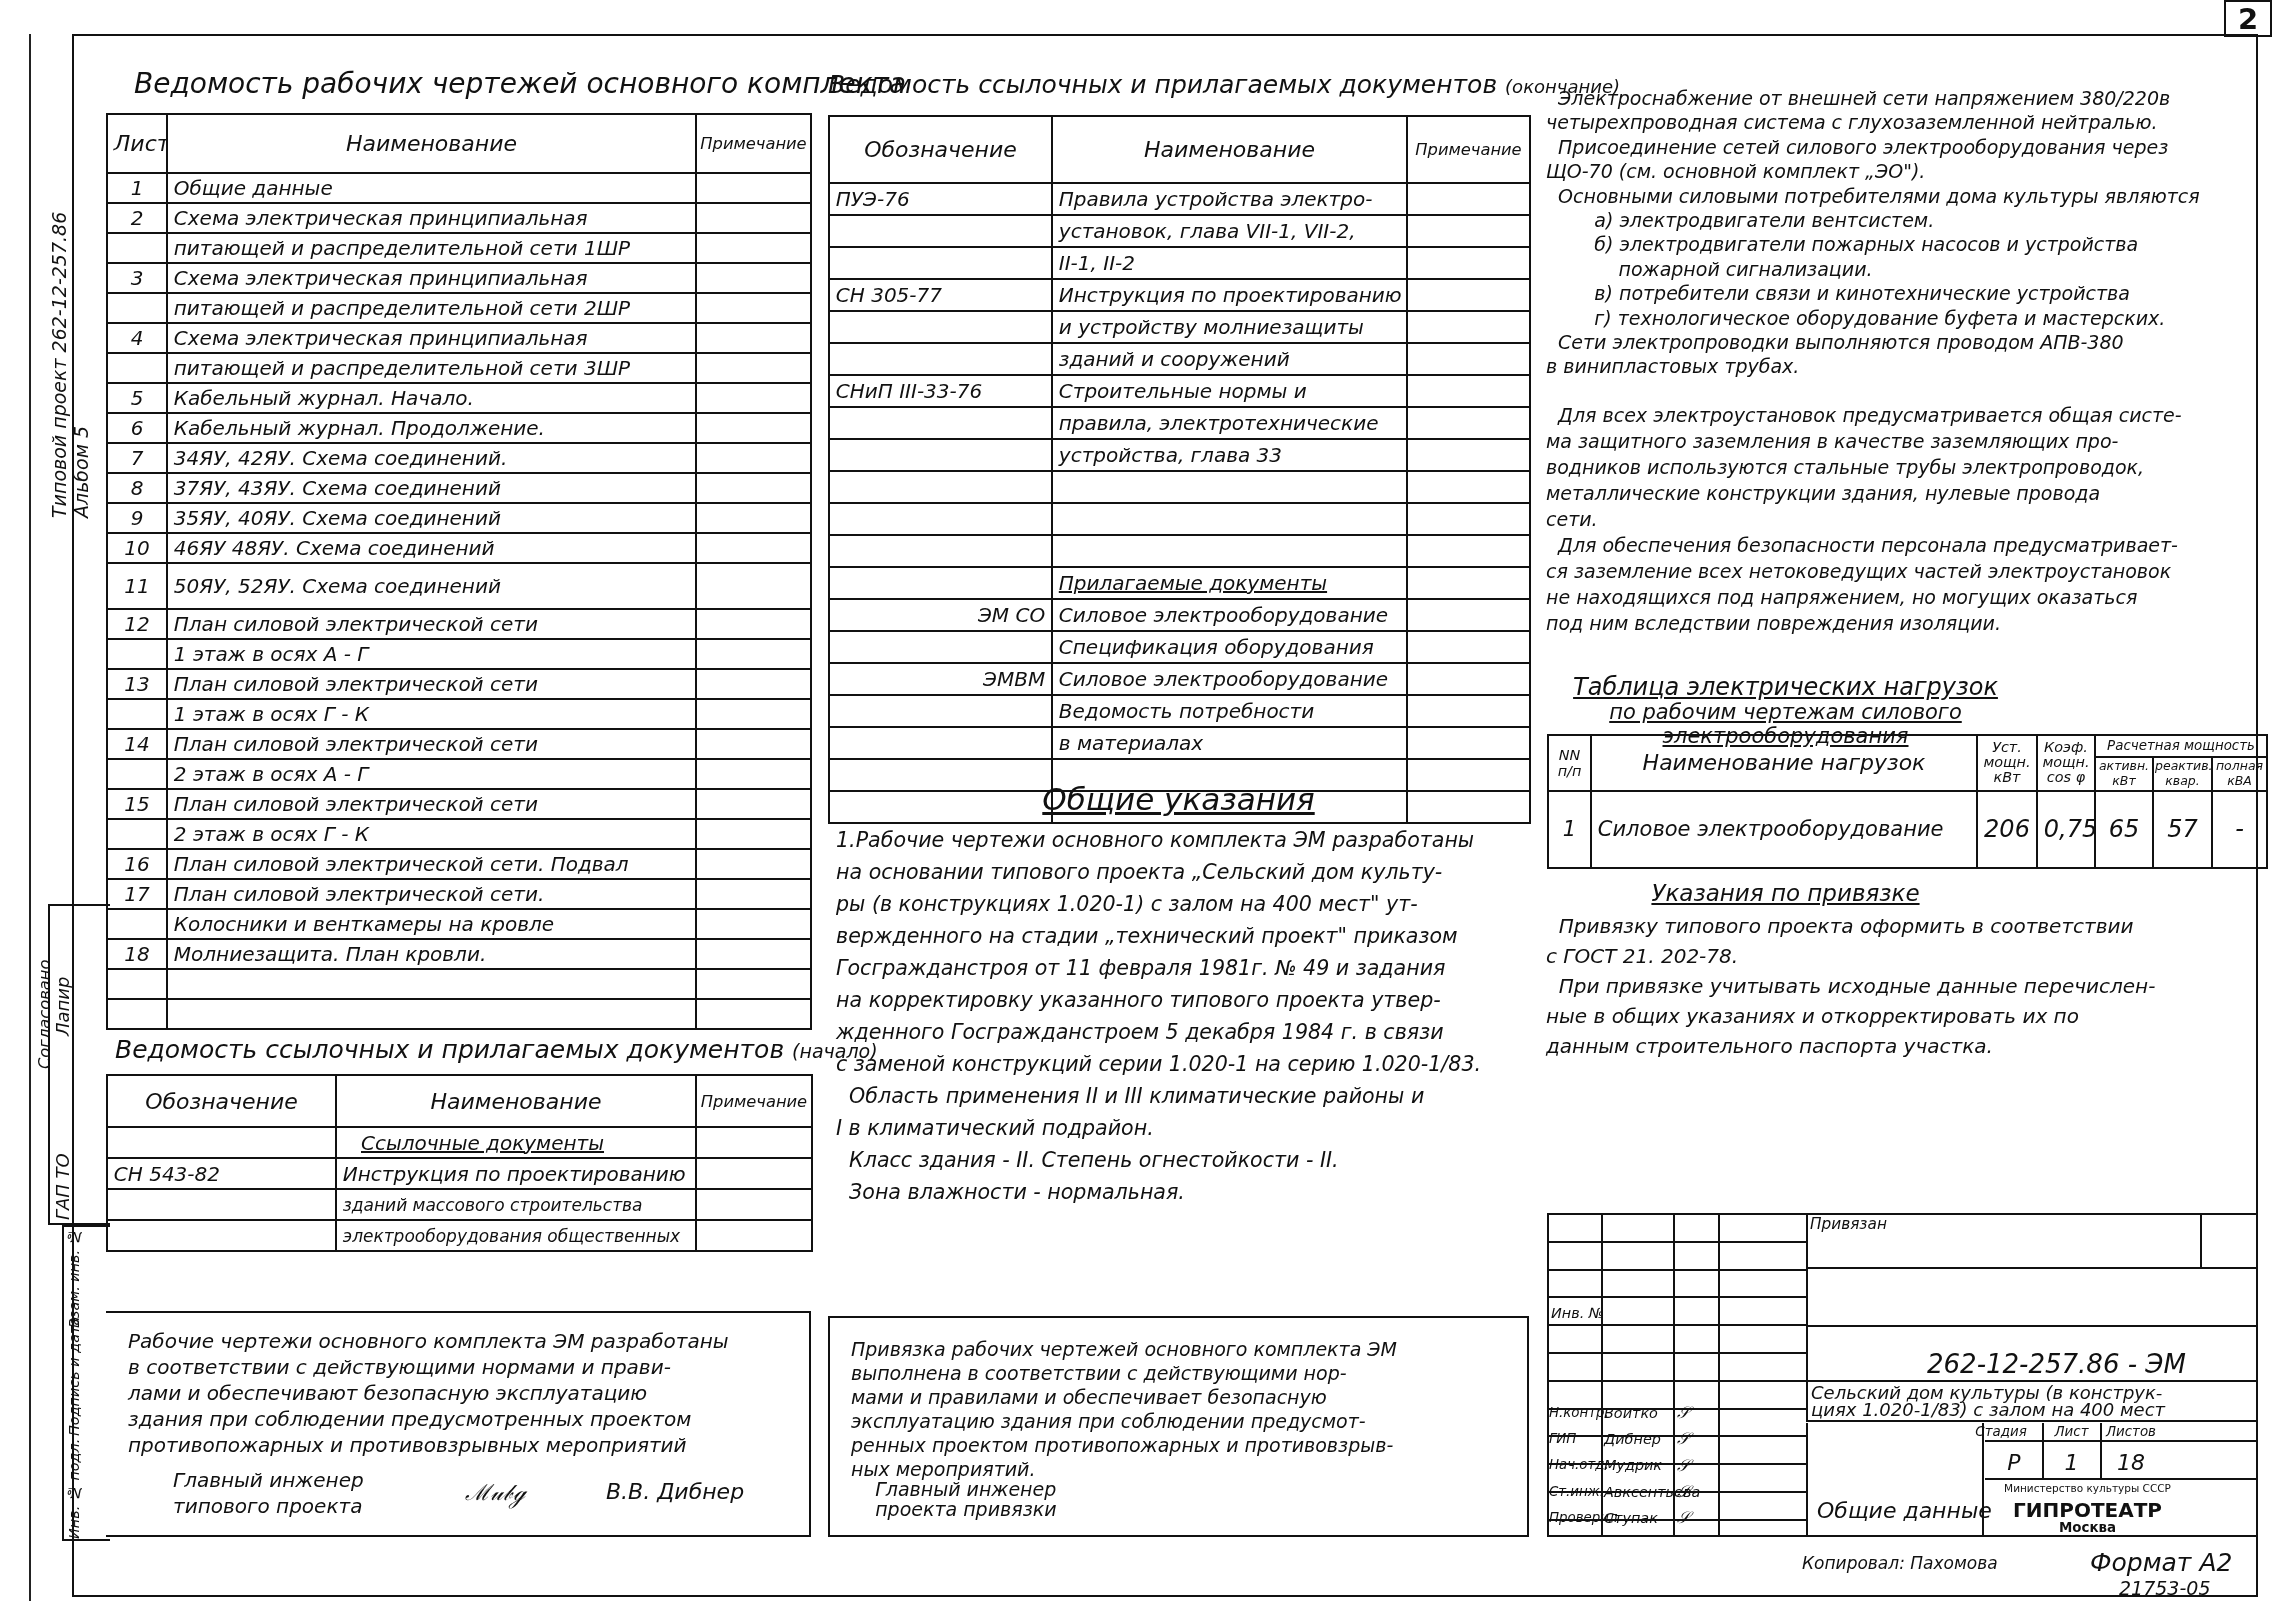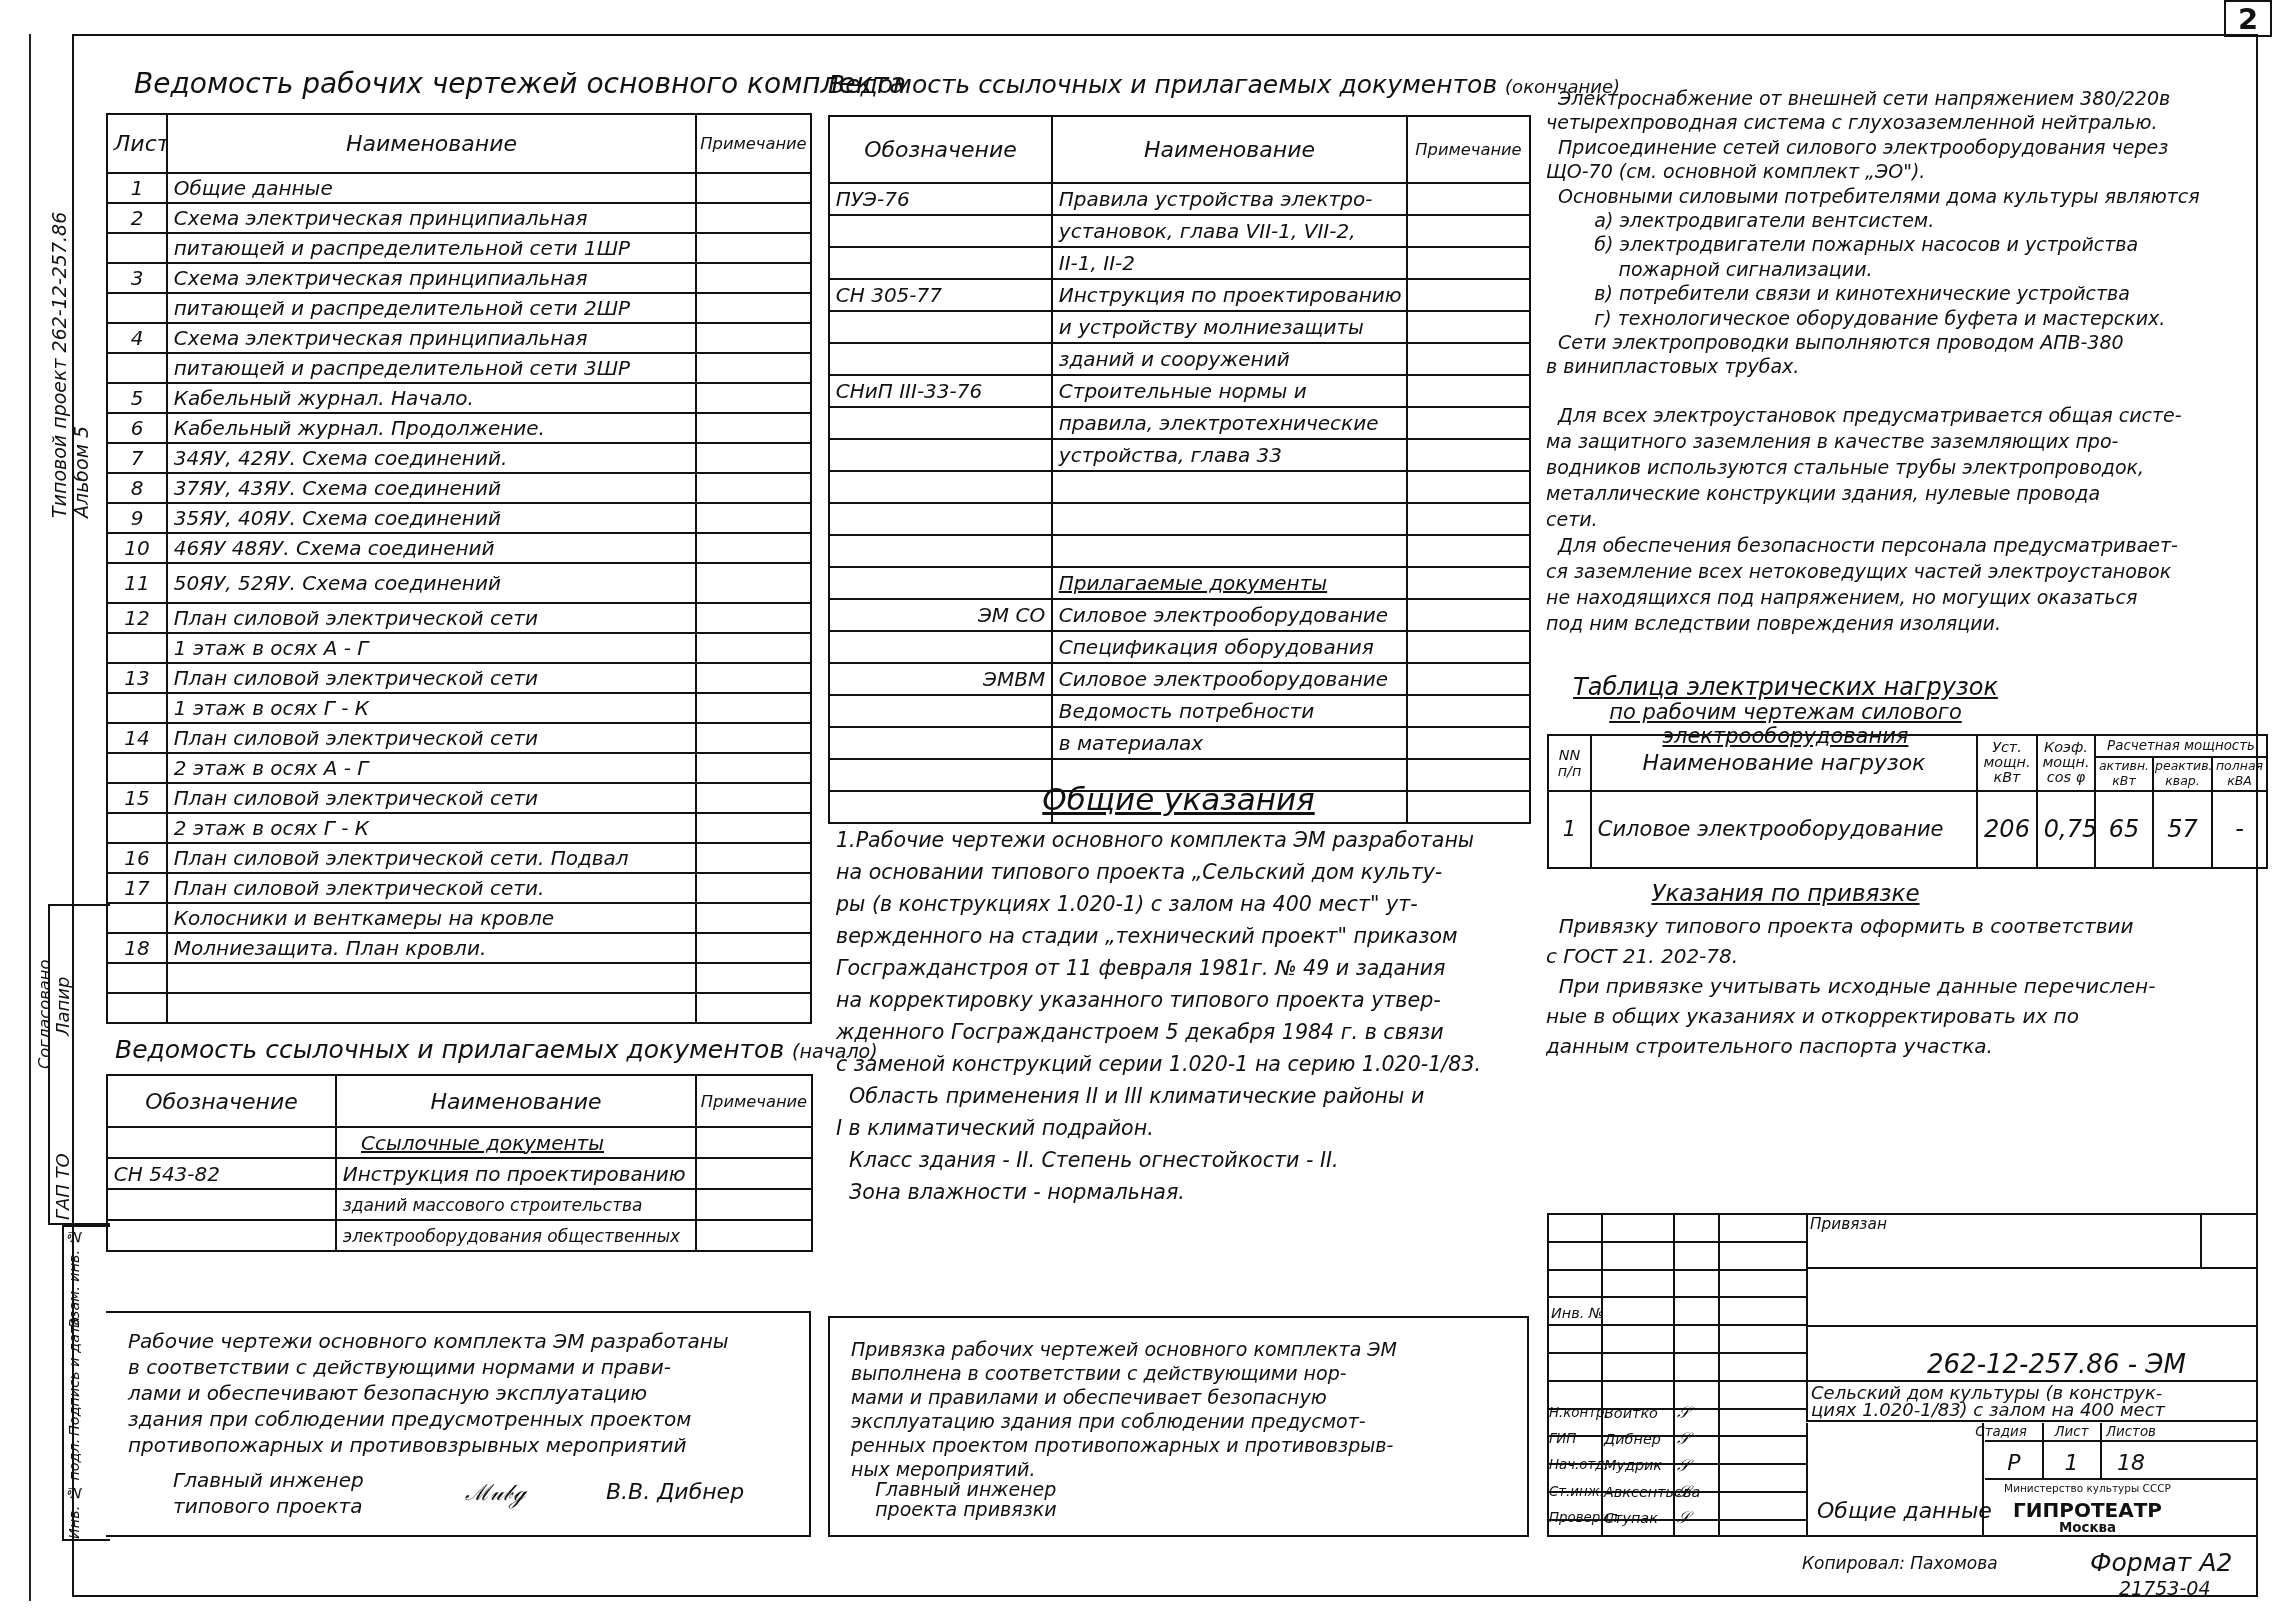--- a/index.html
+++ b/index.html
@@ -115,21 +115,21 @@
       <tr style="height: 30px;">
         <td style="font-size: 20px; text-align: center;">9</td>
         <td style="font-size: 20px;">35ЯУ, 40ЯУ. Схема соединений</td>
         <td style="font-size: 20px;"></td>
       </tr>
       <tr style="height: 30px;">
         <td style="font-size: 20px; text-align: center;">10</td>
         <td style="font-size: 20px;">46ЯУ 48ЯУ. Схема соединений</td>
         <td style="font-size: 20px;"></td>
       </tr>
-      <tr style="height: 40px;">
+      <tr style="height: 46px;">
         <td style="font-size: 20px; text-align: center;">11</td>
         <td style="font-size: 20px;">50ЯУ, 52ЯУ. Схема соединений</td>
         <td style="font-size: 20px;"></td>
       </tr>
       <tr style="height: 30px;">
         <td style="font-size: 20px; text-align: center;">12</td>
         <td style="font-size: 20px;">План силовой электрической сети</td>
         <td style="font-size: 20px;"></td>
       </tr>
       <tr style="height: 30px;">
@@ -525,14 +525,14 @@
 <div class="abs it c" style="left:1985px;top:1450px;width:58px;font-size:22px;">Р</div>
 <div class="abs it c" style="left:2044px;top:1450px;width:55px;font-size:22px;">1</div>
 <div class="abs it c" style="left:2102px;top:1450px;width:58px;font-size:22px;">18</div>
 
 <div class="abs c" style="left:1987px;top:1482px;width:201px;font-size:10.5px;">Министерство культуры СССР</div>
 <div class="abs c" style="left:1987px;top:1498px;width:201px;font-size:20px;font-weight:bold;">ГИПРОТЕАТР</div>
 <div class="abs c" style="left:1987px;top:1520px;width:201px;font-size:13.4px;font-weight:bold;">Москва</div>
 
 <div class="abs it" style="left:1802px;top:1553px;font-size:17px;">Копировал: Пахомова</div>
 <div class="abs it" style="left:2090px;top:1548px;font-size:25px;">Формат А2</div>
-<div class="abs it" style="left:2119px;top:1577px;font-size:19px;">21753-04</div>
+<div class="abs it" style="left:2119px;top:1577px;font-size:19px;">21753-05</div>
 
 
 </body></html>

